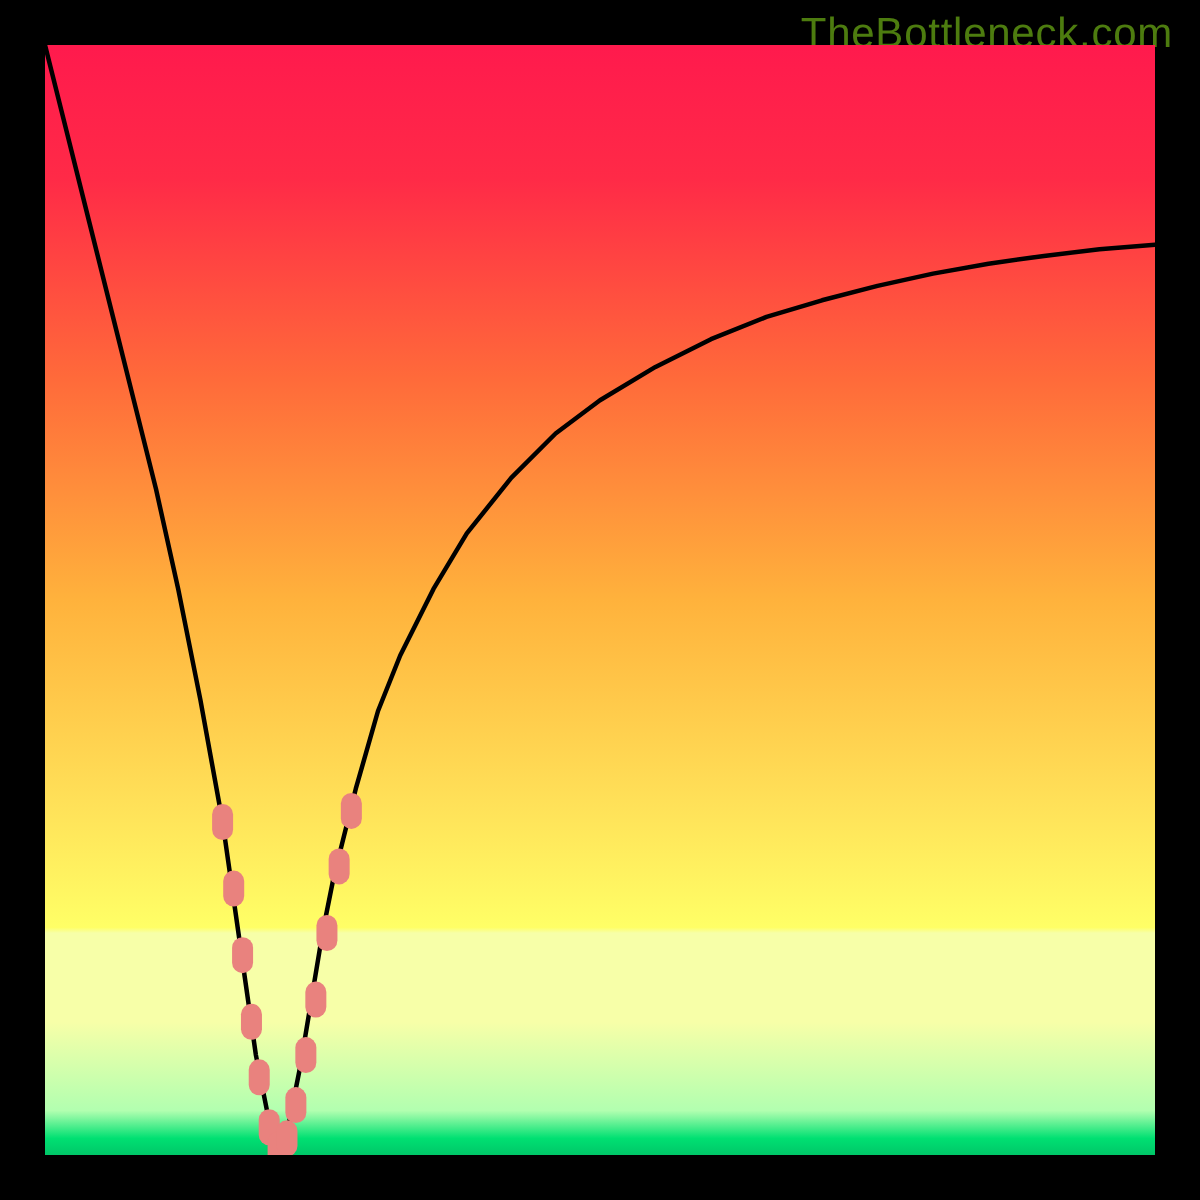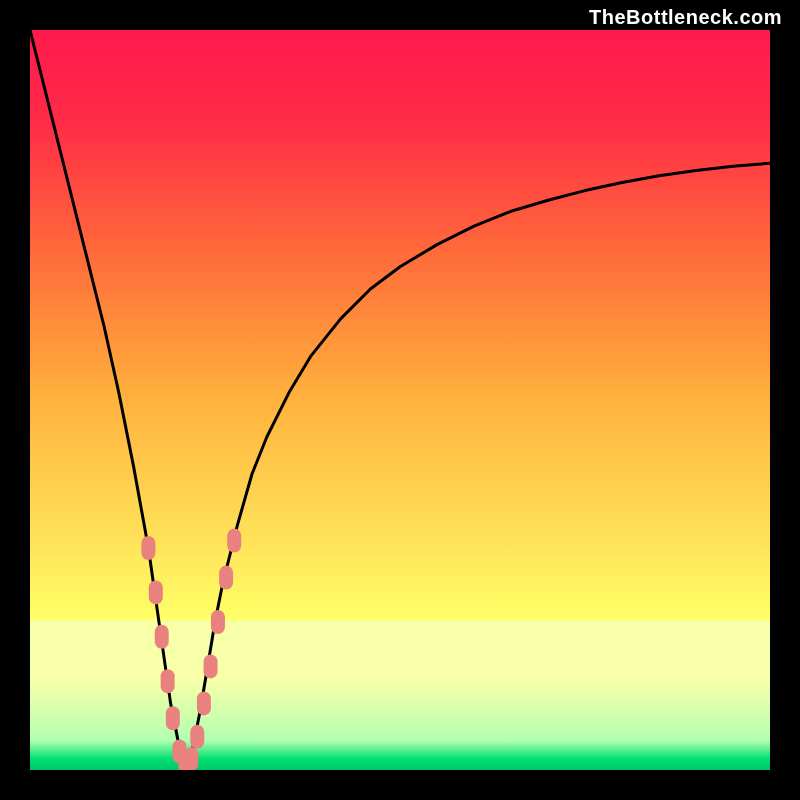--- a/index.html
+++ b/index.html
@@ -14,23 +14,23 @@
   .frame {
     position: relative;
     width: 800px;
     height: 800px;
     background: #000;
   }
   .watermark {
     position: absolute;
     top: 6px;
     right: 18px;
-    color: #ffffff;
-    font-size: 20px;
-    font-weight: 700;
+    color: #4d7c0f;
+    font-size: 28px;
+    font-weight: 400;
     letter-spacing: 0.5px;
     user-select: none;
   }
   .plot-area {
     position: absolute;
     left: 30px;
     top: 30px;
     width: 740px;
     height: 740px;
     overflow: hidden;

